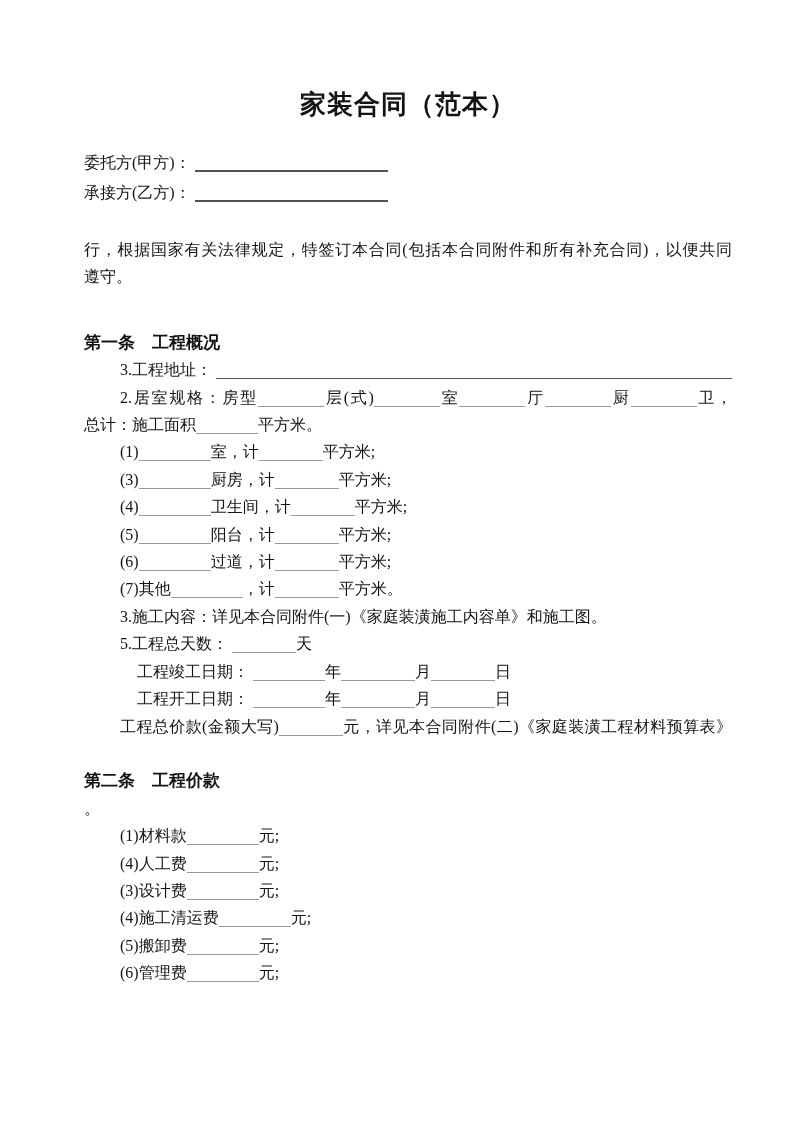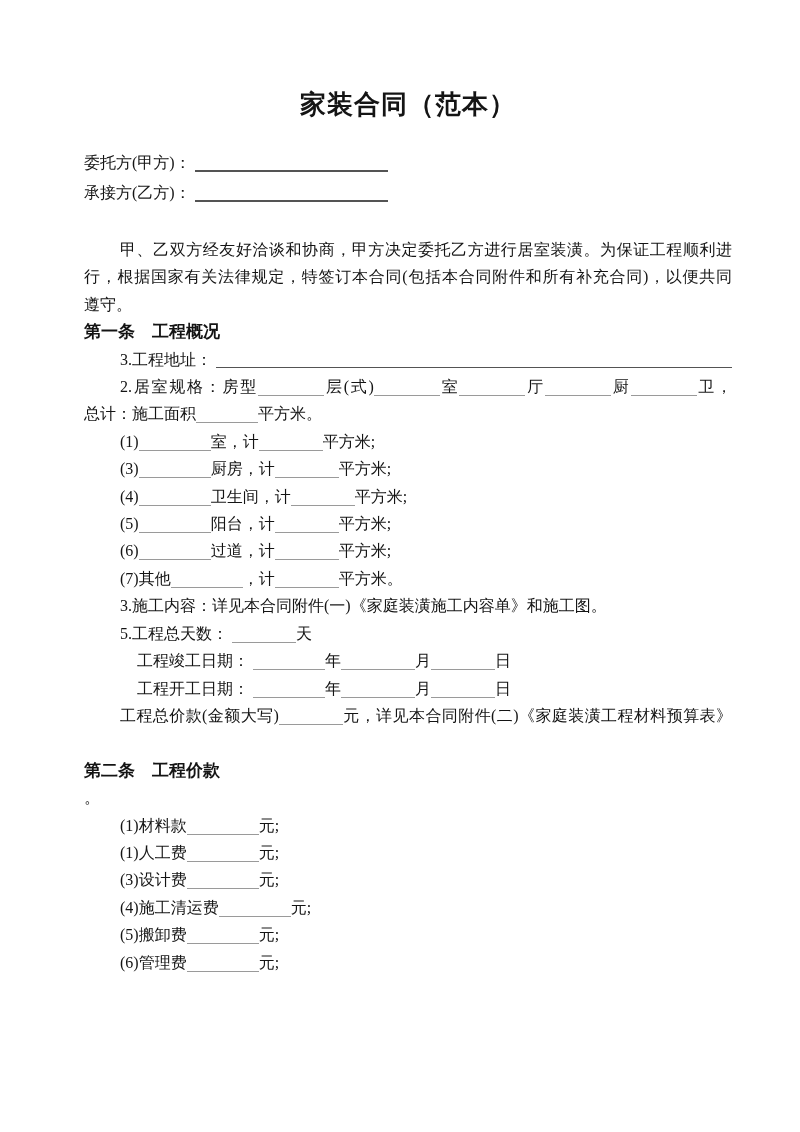--- a/index.html
+++ b/index.html
@@ -23,20 +23,21 @@
     letter-spacing:1px;
   }
   .parties{margin-top:26px;}
   .party-line{line-height:30px;}
   .intro{margin-top:28px;}
   .line{line-height:27.4px;}
   .heading{
     font-weight:bold;
     font-size:17px;
     font-family:"Liberation Sans","DejaVu Sans",sans-serif;
+    margin-top:38px;
   }
   .sec2-gap{margin-top:27.4px;}
   .ind1{padding-left:36px;}
   .ind2{padding-left:53px;}
   .jl{text-align:justify;text-align-last:justify;}
   
   .bk{
     display:inline-block;
     height:0;
     vertical-align:-4px;
@@ -55,21 +56,20 @@
   <div class="content">
 
     <div class="title">家装合同（范本）</div>
 
     <div class="parties">
       <div class="party-line"><span class="run">委托方(甲方)： </span><span class="bk" data-d="2" style="width: 193px;"></span></div>
       <div class="party-line"><span class="run">承接方(乙方)： </span><span class="bk" data-d="2" style="width: 193px;"></span></div>
     </div>
 
     <div class="intro">
-      <div class="line ind1 jl">甲、乙双方经友好洽谈和协商，甲方决定委托乙方进行居室装潢。为保证工程顺利进</div>
       <div class="line jl">行，根据国家有关法律规定，特签订本合同(包括本合同附件和所有补充合同)，以便共同</div>
       <div class="line">遵守。</div>
     </div>
 
     <div class="line heading">第一条　工程概况</div>
 
     <div class="line ind1 flex">
         <span class="run">3.工程地址： </span>
         <span class="bk fill" data-d="1"></span>
       </div>
@@ -84,20 +84,20 @@
     <div class="line ind1"><span class="run">3.施工内容：详见本合同附件(一)《家庭装潢施工内容单》和施工图。</span></div>
     <div class="line ind1"><span class="run">5.工程总天数： </span><span class="bk" style="width: 64px;"></span><span class="run">天</span></div>
     <div class="line ind2"><span class="run">工程竣工日期： </span><span class="bk" style="width: 72px;"></span><span class="run">年</span><span class="bk" style="width: 74px;"></span><span class="run">月</span><span class="bk" style="width: 64px;"></span><span class="run">日</span></div>
     <div class="line ind2"><span class="run">工程开工日期： </span><span class="bk" style="width: 72px;"></span><span class="run">年</span><span class="bk" style="width: 74px;"></span><span class="run">月</span><span class="bk" style="width: 64px;"></span><span class="run">日</span></div>
 
     <div class="line ind1 jl"><span class="run">工程总价款(金额大写)</span><span class="bk" style="width: 64px;"></span><span class="run">元，详见本合同附件(二)《家庭装潢工程材料预算表》</span></div>
 
     <div class="line heading sec2-gap">第二条　工程价款</div>
     <div class="line"><span class="run">。</span></div>
     <div class="line ind1"><span class="run">(1)材料款</span><span class="bk" style="width: 72px;"></span><span class="run">元;</span></div>
-    <div class="line ind1"><span class="run">(1)人工费</span><span class="bk" style="width: 72px;"></span><span class="run">元;</span></div>
+    <div class="line ind1"><span class="run">(4)人工费</span><span class="bk" style="width: 72px;"></span><span class="run">元;</span></div>
     <div class="line ind1"><span class="run">(3)设计费</span><span class="bk" style="width: 72px;"></span><span class="run">元;</span></div>
     <div class="line ind1"><span class="run">(4)施工清运费</span><span class="bk" style="width: 72px;"></span><span class="run">元;</span></div>
     <div class="line ind1"><span class="run">(5)搬卸费</span><span class="bk" style="width: 72px;"></span><span class="run">元;</span></div>
     <div class="line ind1"><span class="run">(6)管理费</span><span class="bk" style="width: 72px;"></span><span class="run">元;</span></div>
 
   </div>
 </div>
 
 </body></html>

